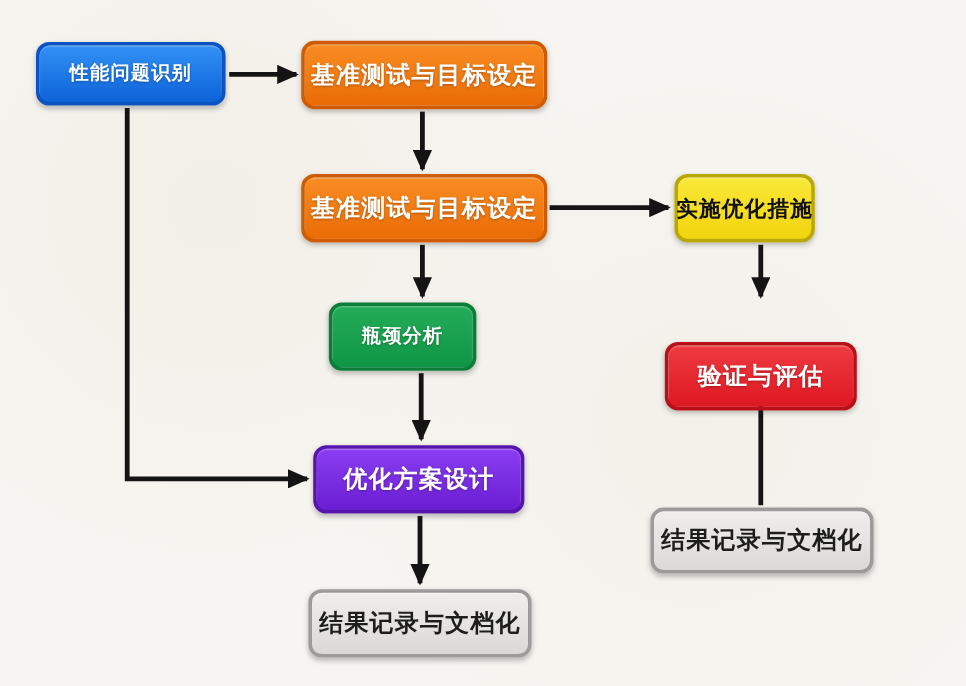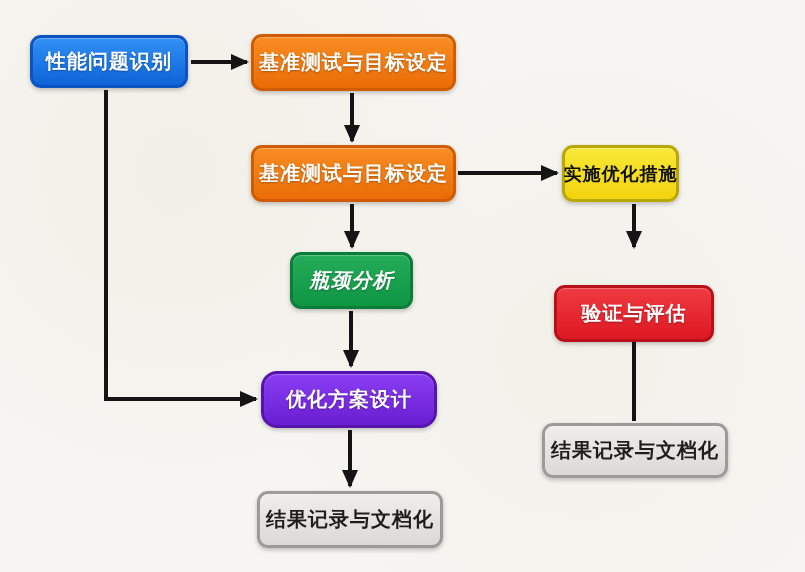--- a/index.html
+++ b/index.html
@@ -55,39 +55,39 @@
       <polyline points="106,90 106,399 256,399" stroke="#141414" stroke-width="4" marker-end="url(#arrowhead)"></polyline>
       <polyline points="352,93 352,141" stroke="#141414" stroke-width="4" marker-end="url(#arrowhead)"></polyline>
       <polyline points="458,173 557,173" stroke="#141414" stroke-width="4" marker-end="url(#arrowhead)"></polyline>
       <polyline points="352,204 352,247" stroke="#141414" stroke-width="4" marker-end="url(#arrowhead)"></polyline>
       <polyline points="634,204 634,247" stroke="#141414" stroke-width="4" marker-end="url(#arrowhead)"></polyline>
       <polyline points="351,311 351,366" stroke="#141414" stroke-width="4" marker-end="url(#arrowhead)"></polyline>
       <polyline points="350,430 350,486" stroke="#141414" stroke-width="4" marker-end="url(#arrowhead)"></polyline>
       <polyline points="634,421 634,314" stroke="#141414" stroke-width="4" marker-end="url(#arrowhead)"></polyline>
     </svg>
   <div id="nodes-layer">
-      <div class="node lighttext" style="left: 30px; top: 35px; width: 158px; height: 53px; background: linear-gradient(rgb(50, 144, 245), rgb(13, 99, 216)); border-color: rgb(10, 83, 192); color: rgb(255, 255, 255); font-size: 20px;">
+      <div class="node lighttext" style="left: 30px; top: 35px; width: 158px; height: 53px; background: linear-gradient(rgb(50, 144, 245), rgb(13, 99, 216)); border-color: rgb(10, 83, 192); color: rgb(255, 255, 255); font-size: 16px;">
         <span>性能问题识别</span>
       </div>
       <div class="node lighttext" style="left: 251px; top: 34px; width: 205px; height: 57px; background: linear-gradient(rgb(248, 140, 34), rgb(234, 108, 6)); border-color: rgb(208, 92, 2); color: rgb(255, 255, 255); font-size: 20px;">
         <span>基准测试与目标设定</span>
       </div>
       <div class="node lighttext" style="left: 251px; top: 145px; width: 205px; height: 57px; background: linear-gradient(rgb(248, 140, 34), rgb(234, 108, 6)); border-color: rgb(208, 92, 2); color: rgb(255, 255, 255); font-size: 20px;">
         <span>基准测试与目标设定</span>
       </div>
       <div class="node" style="left: 562px; top: 145px; width: 117px; height: 57px; background: linear-gradient(rgb(249, 232, 56), rgb(242, 212, 14)); border-color: rgb(185, 167, 3); color: rgb(17, 17, 17); font-size: 18px;">
         <span>实施优化措施</span>
       </div>
-      <div class="node lighttext" style="left: 290px; top: 252px; width: 123px; height: 57px; background: linear-gradient(rgb(37, 172, 89), rgb(15, 150, 69)); border-color: rgb(10, 125, 56); color: rgb(255, 255, 255); font-size: 20px; font-style: italic;">
+      <div class="node lighttext" style="left: 274px; top: 252px; width: 123px; height: 57px; background: linear-gradient(rgb(37, 172, 89), rgb(15, 150, 69)); border-color: rgb(10, 125, 56); color: rgb(255, 255, 255); font-size: 16px;">
         <span>瓶颈分析</span>
       </div>
       <div class="node lighttext" style="left: 554px; top: 252px; width: 160px; height: 57px; background: linear-gradient(rgb(239, 58, 65), rgb(221, 24, 34)); border-color: rgb(184, 16, 25); color: rgb(255, 255, 255); font-size: 20px; margin-top: 33px;">
         <span>验证与评估</span>
       </div>
-      <div class="node lighttext" style="left: 261px; top: 371px; width: 176px; height: 57px; background: linear-gradient(rgb(138, 61, 242), rgb(106, 30, 210)); border-color: rgb(87, 20, 173); color: rgb(255, 255, 255); font-size: 20px; border-radius: 16px;">
+      <div class="node lighttext" style="left: 261px; top: 371px; width: 176px; height: 57px; background: linear-gradient(rgb(138, 61, 242), rgb(106, 30, 210)); border-color: rgb(87, 20, 173); color: rgb(255, 255, 255); font-size: 20px;">
         <span>优化方案设计</span>
       </div>
       <div class="node" style="left: 542px; top: 423px; width: 186px; height: 55px; background: linear-gradient(rgb(239, 238, 236), rgb(219, 217, 214)); border-color: rgb(155, 155, 153); color: rgb(29, 29, 29); font-size: 20px;">
         <span>结果记录与文档化</span>
       </div>
       <div class="node" style="left: 257px; top: 491px; width: 186px; height: 57px; background: linear-gradient(rgb(239, 238, 236), rgb(219, 217, 214)); border-color: rgb(155, 155, 153); color: rgb(29, 29, 29); font-size: 20px;">
         <span>结果记录与文档化</span>
       </div>
     </div>
 </div>

